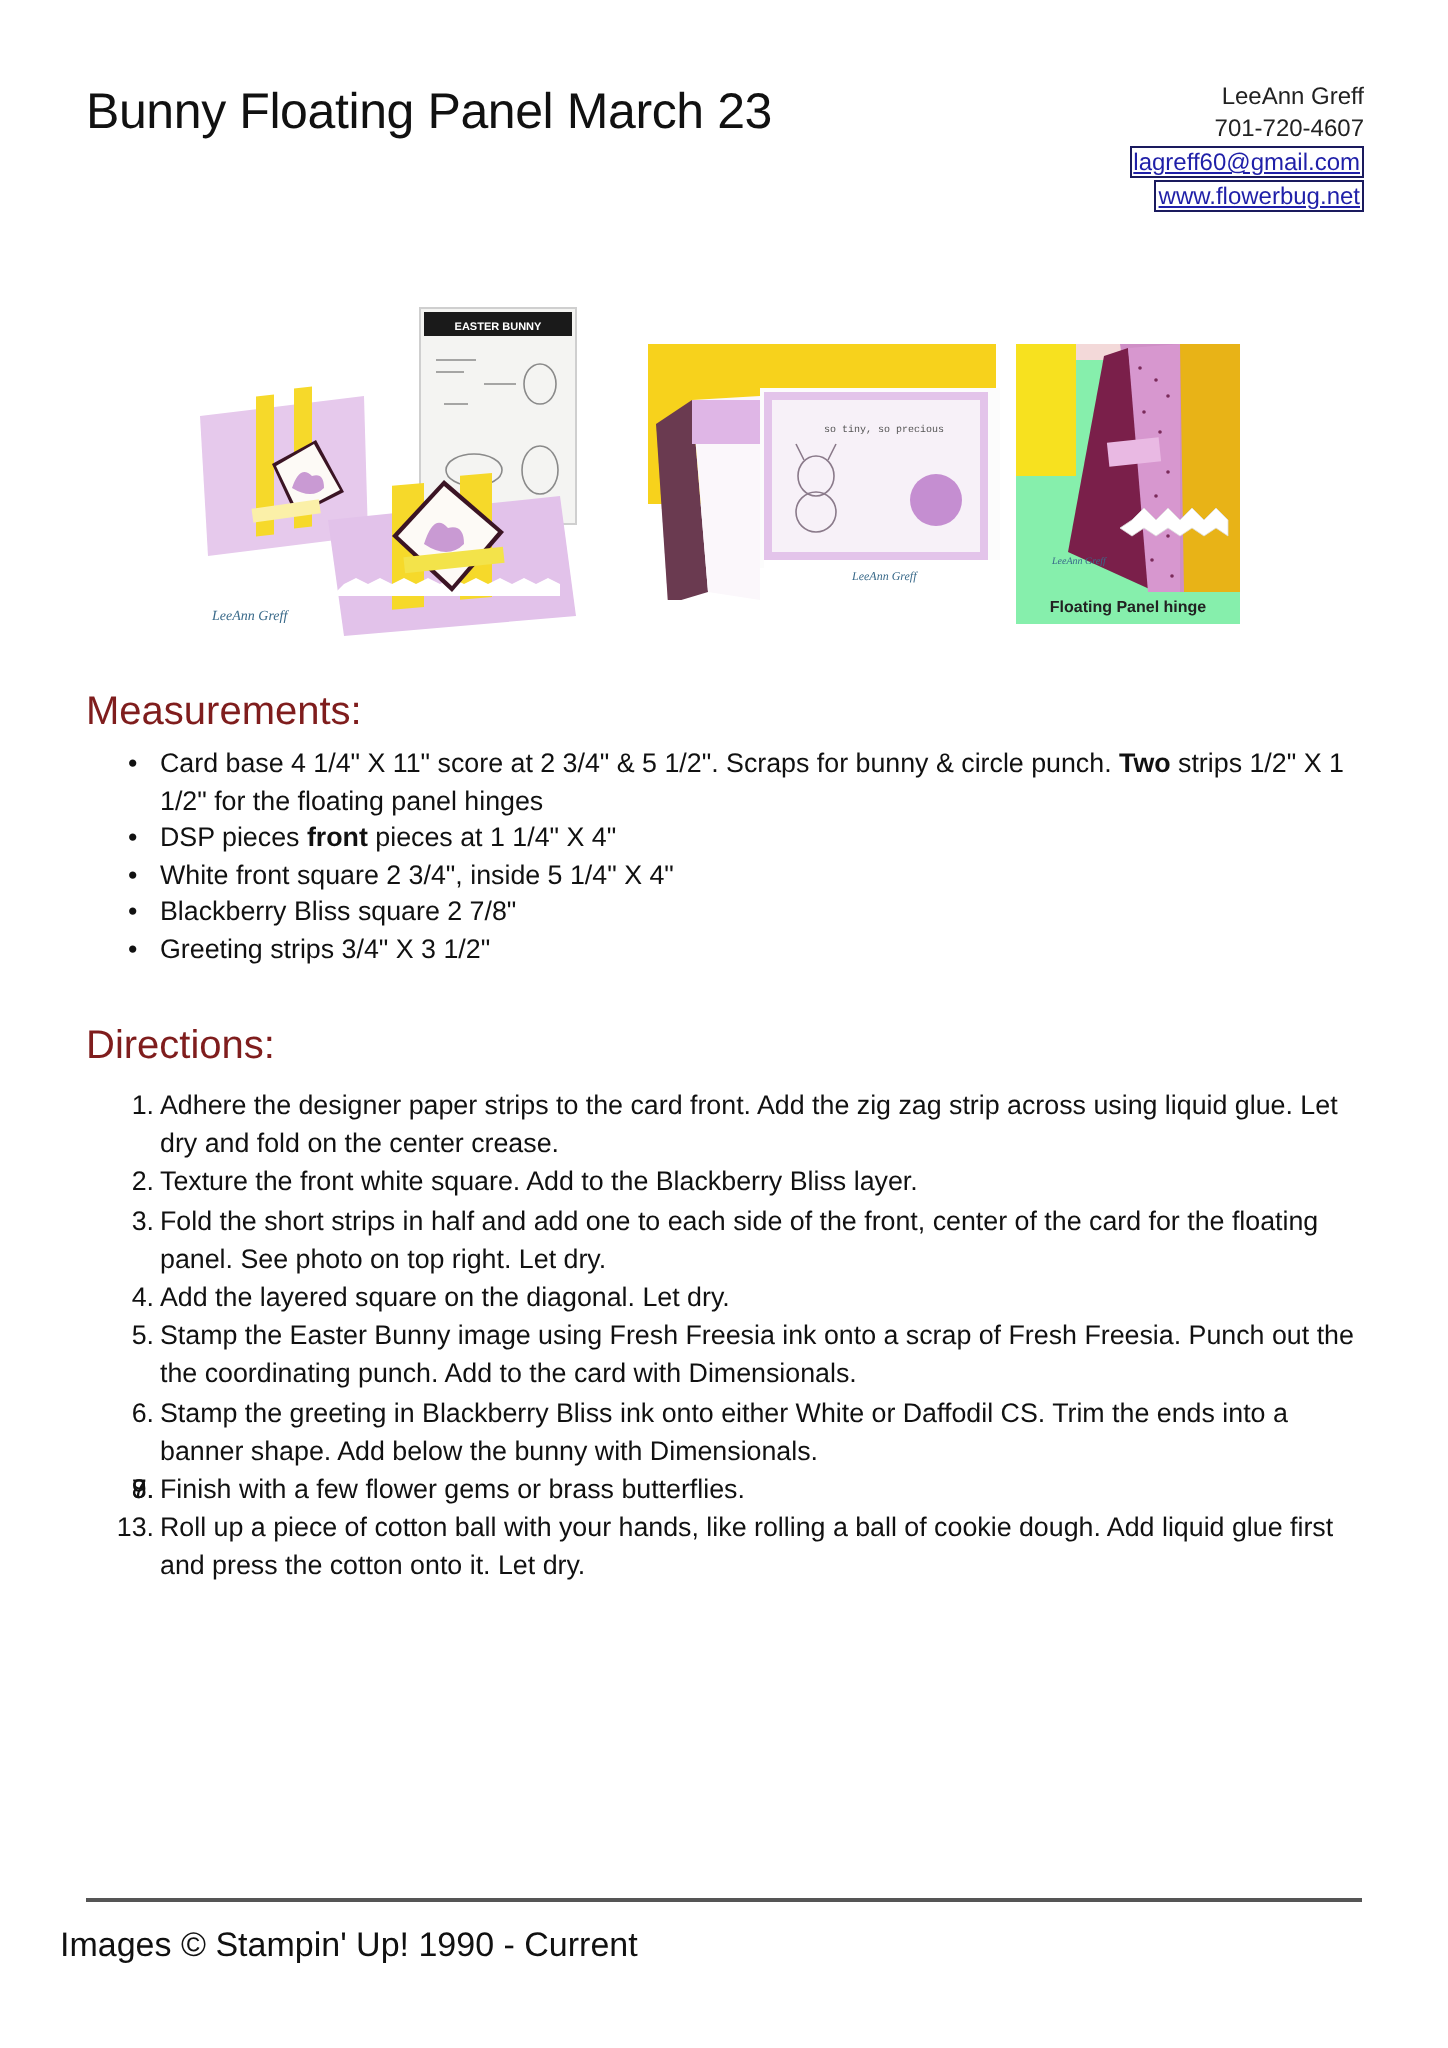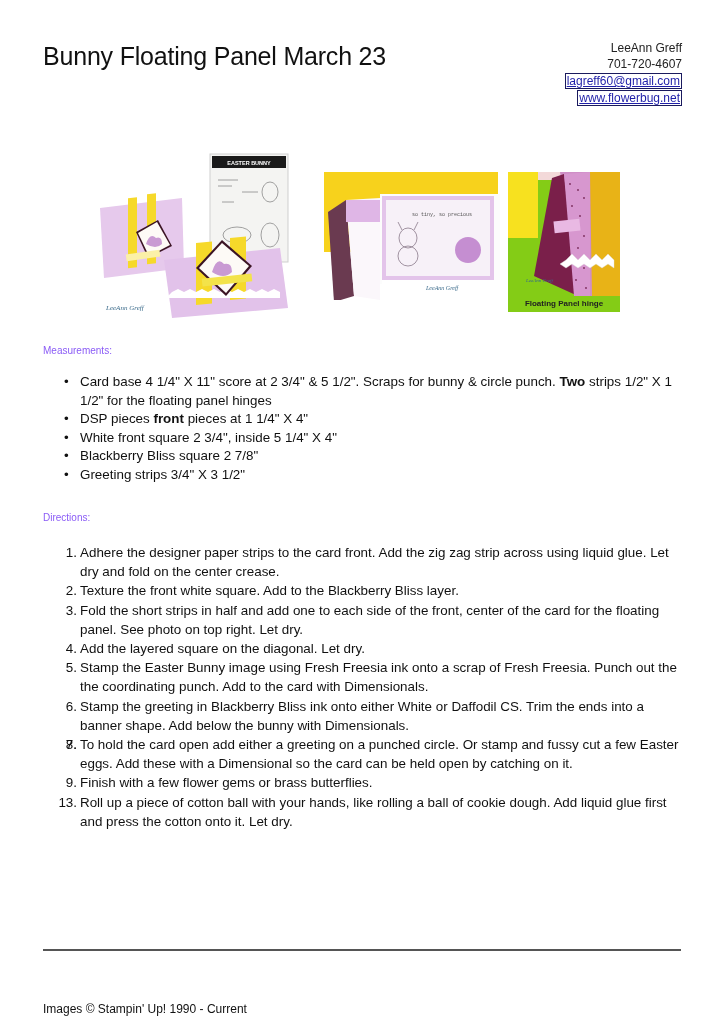--- a/index.html
+++ b/index.html
@@ -9,39 +9,39 @@
   .page-title { position: absolute; left: 43px; top: 42px; font-size: 25px; font-weight: normal; color: #111; letter-spacing: -0.2px; }
 
   .contact { position: absolute; right: 42px; top: 40px; text-align: right; font-size: 12px; line-height: 16px; color: #222; }
   .contact .line { display: block; }
   .contact a { color: #1f1fa8; text-decoration: underline; border: 1px solid #1a1a5e; padding: 0 1px; display: inline-block; line-height: 14px; margin-top: 1px; margin-left: 44px; }
 
   
   .photo { position: absolute; overflow: hidden; }
   .photo-1 { left: 92px; top: 140px; width: 220px; height: 180px; background: #fff; }
   .photo-2 { left: 322px; top: 172px; width: 178px; height: 128px; background: #fff; }
-  .photo-3 { left: 508px; top: 172px; width: 112px; height: 140px; background: #84cc16; }
+  .photo-3 { left: 508px; top: 172px; width: 112px; height: 140px; background: #86efac; }
 
   .photo-caption { position: absolute; left: 0; right: 0; bottom: 4px; text-align: center; font-size: 8px; font-weight: bold; color: #222; }
 
   
-  .section-label { position: absolute; left: 43px; font-size: 10px; color: #8b5cf6; }
+  .section-label { position: absolute; left: 43px; font-size: 20px; color: #7f1d1d; }
   .measurements-label { top: 345px; }
   .directions-label { top: 512px; }
 
   ul.bullets { position: absolute; left: 64px; top: 373px; width: 620px; list-style: none; font-size: 13.4px; line-height: 18.6px; }
   ul.bullets li { position: relative; padding-left: 16px; }
   ul.bullets li::before { content: "\2022"; position: absolute; left: 0; top: 0; }
 
   ol.steps { position: absolute; left: 44px; top: 543px; width: 640px; list-style: none; font-size: 13.4px; line-height: 19.2px; }
   ol.steps li { position: relative; padding-left: 36px; }
   ol.steps li .num { position: absolute; left: 0; width: 33px; text-align: right; }
 
   .footer-rule { position: absolute; left: 43px; top: 949px; width: 638px; height: 2px; background: #555; }
-  .footer-text { position: absolute; left: 43px; top: 963px; font-size: 12px; color: #111; margin-top: 39px; }
+  .footer-text { position: absolute; left: 30px; top: 963px; font-size: 17px; color: #111; }
 </style>
 </head>
 <body>
 
 <h1 class="page-title">Bunny Floating Panel March 23</h1>
 
 <div class="contact">
   <span class="line">LeeAnn  Greff</span>
   <span class="line">701-720-4607</span>
   <span class="line"><a>lagreff60@gmail.com</a></span>
@@ -143,19 +143,19 @@
 
 <div class="section-label directions-label">Directions:</div>
 <ol class="steps">
   <li><span class="num">1.</span><span>Adhere the designer paper strips to the card front.  Add the zig zag strip across using liquid glue.  Let dry and fold on the center crease.</span></li>
   <li><span class="num">2.</span><span>Texture the front white square.  Add to the Blackberry Bliss layer.</span></li>
   <li><span class="num">3.</span><span>Fold the short strips in half and add one to each side of the front, center of the card for the floating panel.  See photo on top right.  Let dry.</span></li>
   <li><span class="num">4.</span><span>Add the layered square on the diagonal.  Let dry.</span></li>
   <li><span class="num">5.</span><span>Stamp the Easter Bunny image using Fresh Freesia ink onto a scrap of Fresh Freesia.  Punch out the the coordinating punch.  Add to the card with Dimensionals.</span></li>
   <li><span class="num">6.</span><span>Stamp the greeting in Blackberry Bliss ink onto either White or Daffodil CS.  Trim the ends into a banner shape.  Add below the bunny with Dimensionals.</span></li>
   <li><span class="num">7.</span></li>
-  <li><span class="num">8.</span><span>To hold the card open add either a greeting on a punched circle.  Or stamp and fussy cut a few Easter eggs. Add these with a Dimensional so the card can be held open by catching on it.</span></li>
+  <li><span class="num">8.</span></li>
   <li><span class="num">9.</span><span>Finish with a few flower gems or brass butterflies.</span></li>
   <li><span class="num">13.</span><span>Roll up a piece of cotton ball with your hands, like rolling a ball of cookie dough.  Add liquid glue first and press the cotton onto it. Let dry.</span></li>
 </ol>
 
 <div class="footer-rule"></div>
 <div class="footer-text">Images © Stampin' Up! 1990 - Current</div>
 
 </body></html>

